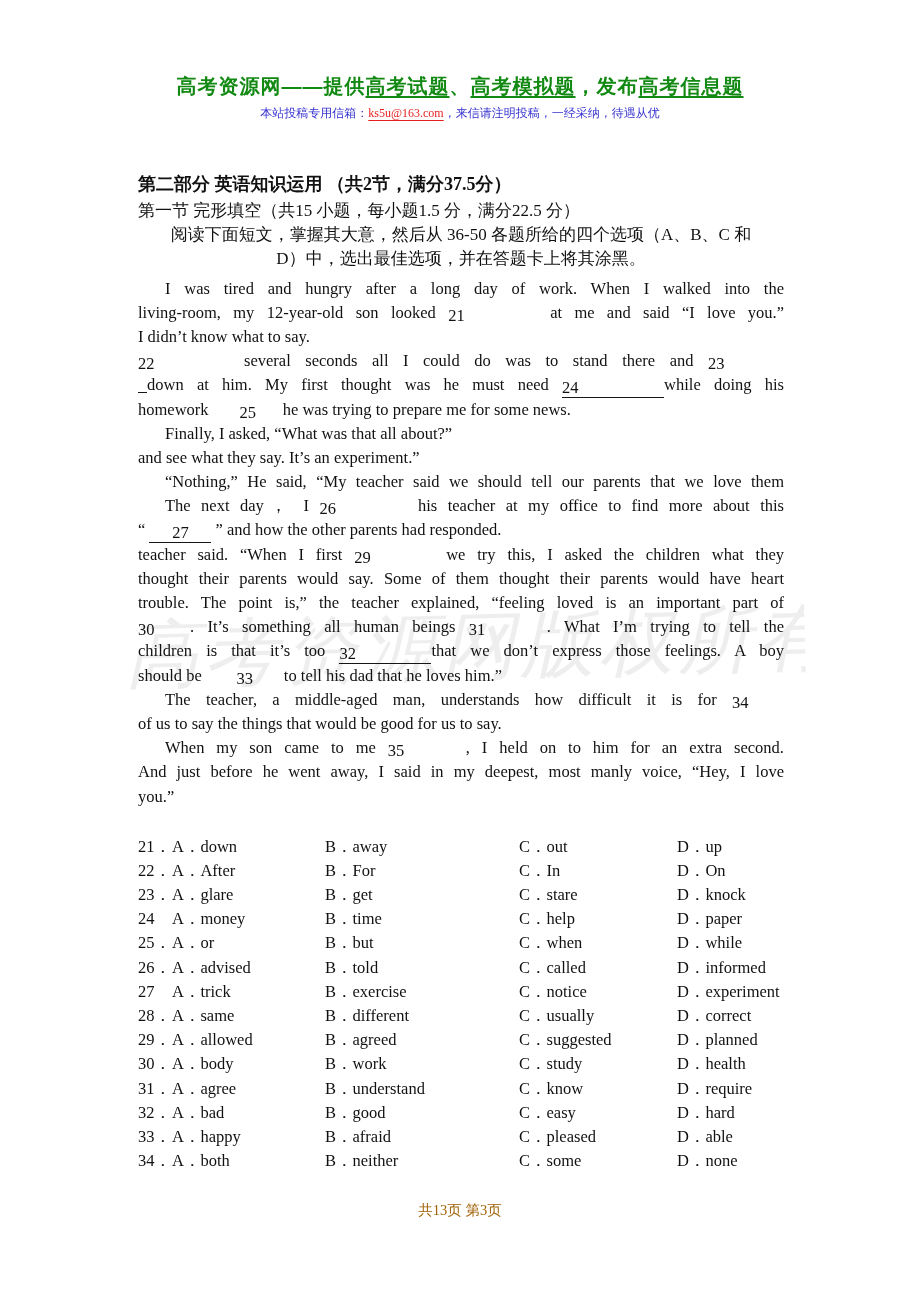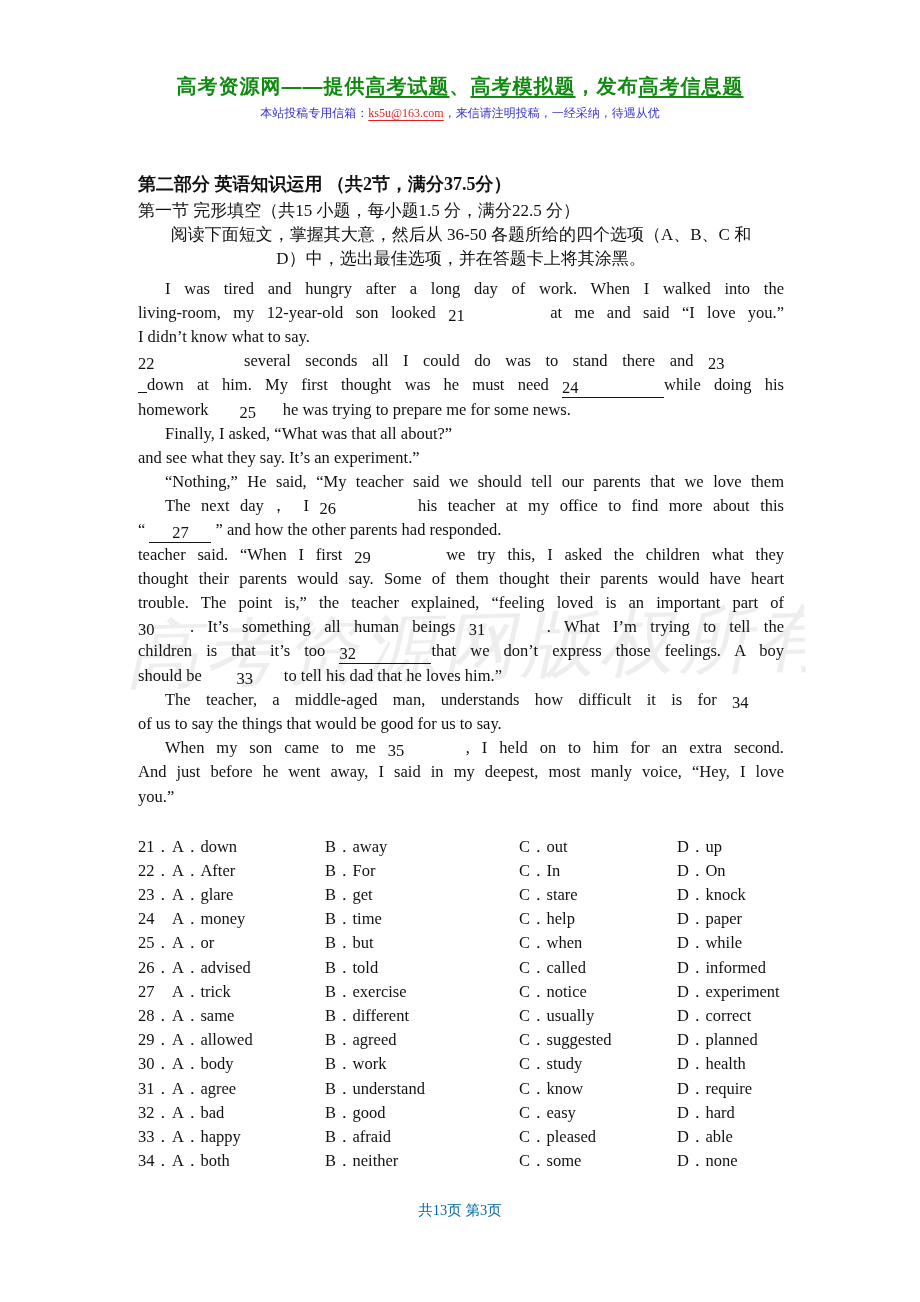--- a/index.html
+++ b/index.html
@@ -176,15 +176,15 @@
         </div>
         <div class="orow">
           <span class="c1"><span class="num">34．</span><span class="">A．both</span></span>
           <span class="c2">B．neither</span>
           <span class="c3">C．some</span>
           <span class="c4">D．none</span>
         </div>
       </div>
   </div>
 
-  <div class="footer" id="page-footer" style="color: #0369a1;">共13页 第3页</div>
+  <div class="footer" id="page-footer" style="color: #a16207;">共13页 第3页</div>
 
 </div>
 
 </body></html>

